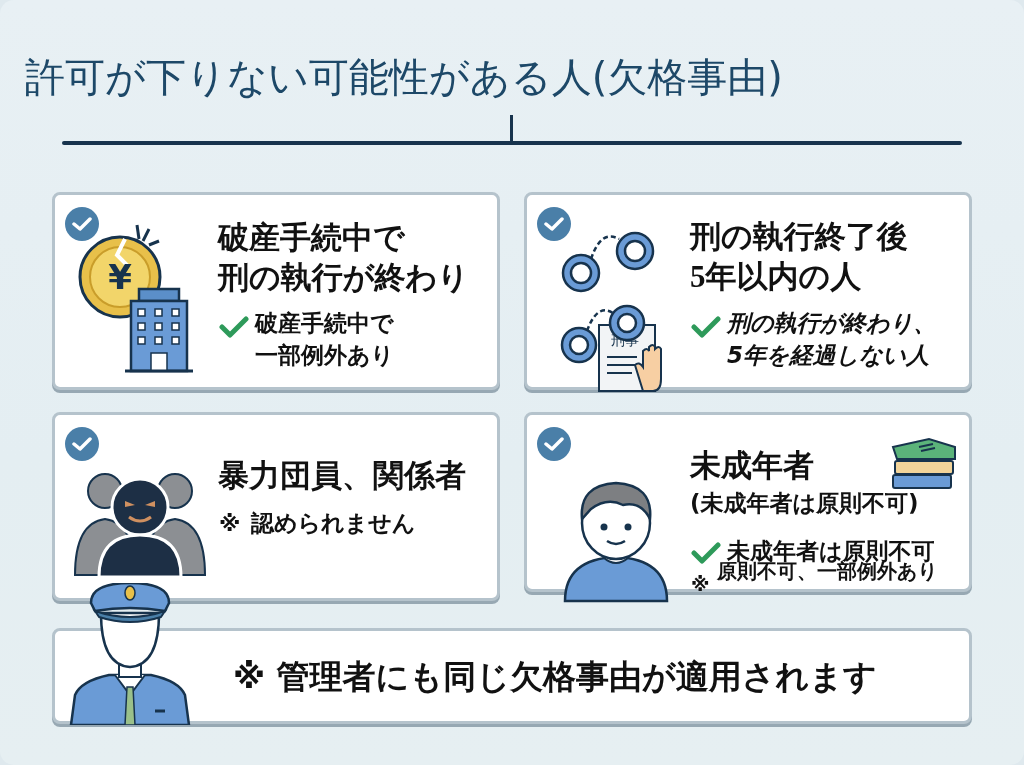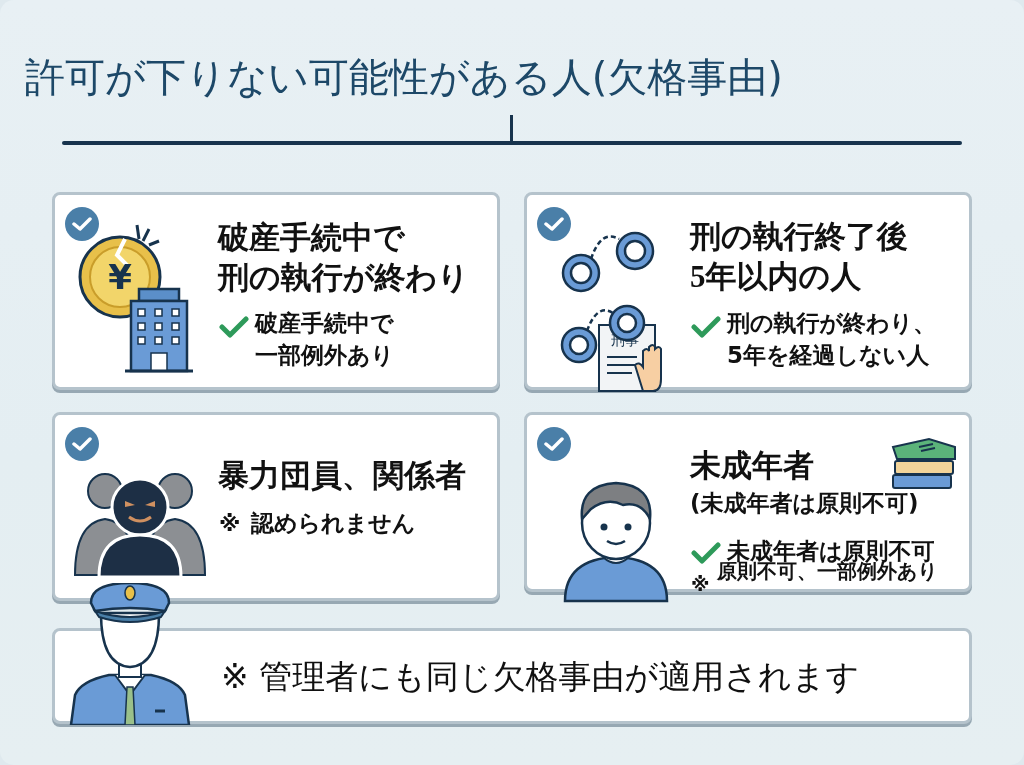--- a/index.html
+++ b/index.html
@@ -28,21 +28,21 @@
     .c5 { left: 52px;  top: 628px; width: 920px; height: 96px; }
 
     .badge {
       position: absolute; width: 34px; height: 34px; border-radius: 50%;
       background: #4a7fa8; display: flex; align-items: center; justify-content: center;
     }
     .heading { position: absolute; font-size: 31px; font-weight: bold; color: #111; line-height: 40px; }
     .sub { position: absolute; font-size: 23px; font-weight: bold; color: #111; line-height: 32px; }
     .check { position: absolute; }
     .mark { position: absolute; font-size: 22px; font-weight: bold; color: #111; }
-    .footer-text { position: absolute; left: 166px; top: 24px; font-size: 33px; font-weight: normal; color: #111; }
+    .footer-text { position: absolute; left: 178px; top: 24px; font-size: 33px; font-weight: bold; color: #111; }
     svg { display: block; }
   </style>
 </head>
 <body>
 
 <div class="frame">
 
   <div class="title">許可が下りない可能性がある人(欠格事由)</div>
   <div class="vtick"></div>
   <div class="hline"></div>
@@ -126,21 +126,21 @@
     </div>
     <div class="heading" style="left:163px;top:22px;font-family:Liberation Serif, serif;">
       <div>刑の執行終了後</div>
       <div>5年以内の人</div>
     </div>
     <div class="check" style="left:164px;top:120px;">
       <svg width="30" height="24" viewBox="0 0 30 24">
           <path d="M3 12 L11 20 L27 4" stroke="#2e9a5a" stroke-width="5" fill="none" stroke-linecap="round" stroke-linejoin="round"></path>
         </svg>
     </div>
-    <div class="sub" style="left:200px;top:112px;">
+    <div class="sub" style="left:200px;top:112px;font-style:italic;">
       <div>刑の執行が終わり、</div>
       <div>5年を経過しない人</div>
     </div>
   </div>
 
   <div class="card c3">
     <div class="badge" style="left:10px;top:12px;">
       <svg width="20" height="16" viewBox="0 0 20 16">
           <path d="M2 8 L8 13 L18 3" stroke="#fff" stroke-width="3.5" fill="none" stroke-linecap="round" stroke-linejoin="round"></path>
         </svg>

